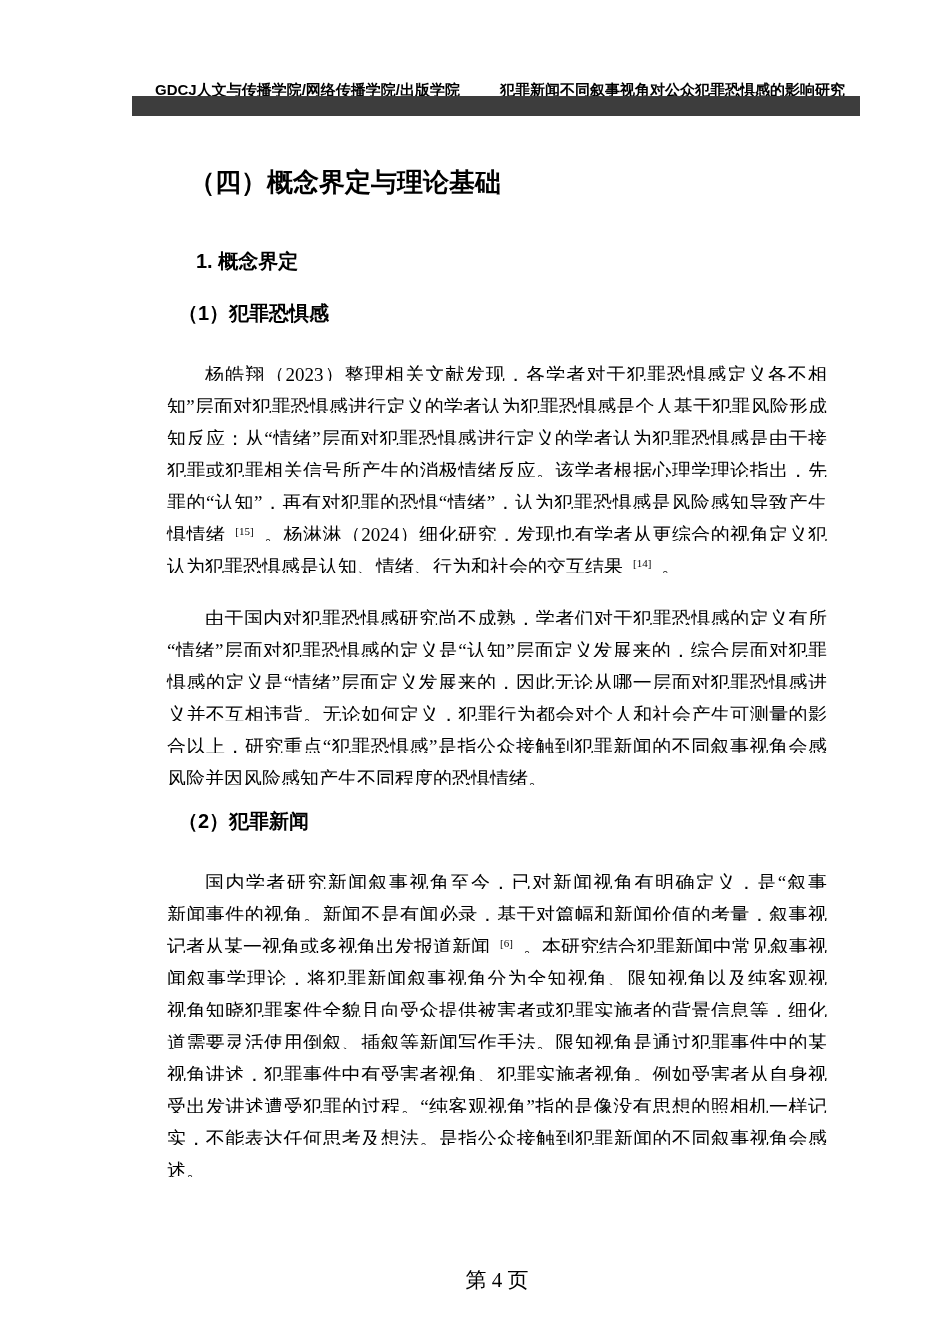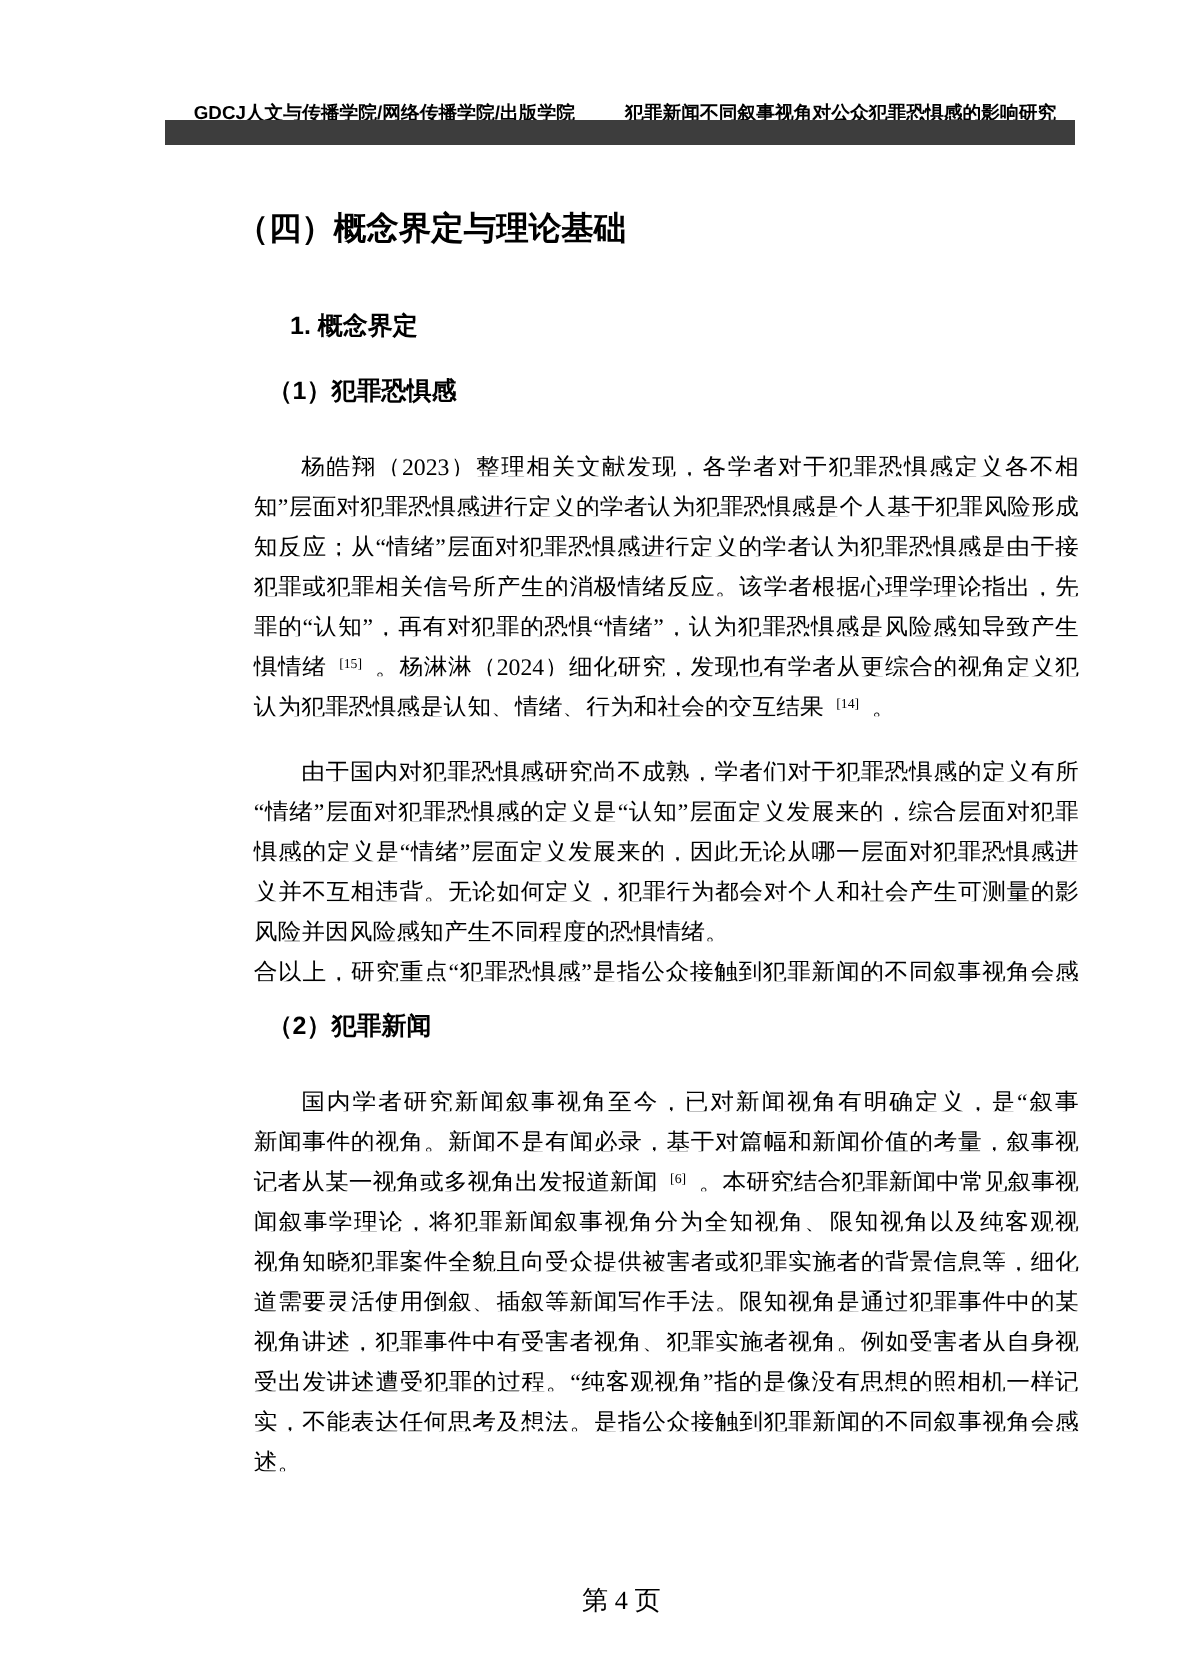--- a/index.html
+++ b/index.html
@@ -32,21 +32,21 @@
     position: absolute; left: 127px; top: 147px; width: 720px;
     padding-left: 52px;
     font-family: "Liberation Sans", "DejaVu Sans", sans-serif;
     font-weight: bold; font-size: 26px; line-height: 30px;
     white-space: nowrap;
   }
 
   
   .flow {
     position: absolute; left: 127px; top: 215px; width: 720px;
-    font-size: 19px; line-height: 32px; margin-left: 36px;
+    font-size: 19px; line-height: 32px;
   }
   .heading-num, .heading-sub {
     font-family: "Liberation Sans", "DejaVu Sans", sans-serif;
     font-weight: bold; font-size: 20px; line-height: 32px;
     text-align: left; white-space: nowrap;
   }
   .heading-num { padding-left: 49px; }
   .heading-sub { padding-left: 31px; }
 
   .para .line {
@@ -90,22 +90,22 @@
         <div class="line">犯罪或犯罪相关信号所产生的消极情绪反应。该学者根据心理学理论指出，先有对犯</div>
         <div class="line">罪的“认知”，再有对犯罪的恐惧“情绪”，认为犯罪恐惧感是风险感知导致产生恐</div>
         <div class="line">惧情绪<sup class="cite">[15]</sup>。杨淋淋（2024）细化研究，发现也有学者从更综合的视角定义犯罪恐惧感，</div>
         <div class="line last">认为犯罪恐惧感是认知、情绪、行为和社会的交互结果<sup class="cite">[14]</sup>。</div>
       </div>
     <div class="para">
         <div class="line first">由于国内对犯罪恐惧感研究尚不成熟，学者们对于犯罪恐惧感的定义有所差异。</div>
         <div class="line">“情绪”层面对犯罪恐惧感的定义是“认知”层面定义发展来的，综合层面对犯罪恐</div>
         <div class="line">惧感的定义是“情绪”层面定义发展来的，因此无论从哪一层面对犯罪恐惧感进行定</div>
         <div class="line">义并不互相违背。无论如何定义，犯罪行为都会对个人和社会产生可测量的影响。综</div>
+        <div class="line">合以上，研究重点“犯罪恐惧感”是指公众接触到犯罪新闻的不同叙事视角会感知到</div>
         <div class="line last">风险并因风险感知产生不同程度的恐惧情绪。</div>
-        <div class="line">合以上，研究重点“犯罪恐惧感”是指公众接触到犯罪新闻的不同叙事视角会感知到</div>
       </div>
 
     <div class="heading-sub">（2）犯罪新闻</div>
 
     <div class="para">
         <div class="line first">国内学者研究新闻叙事视角至今，已对新闻视角有明确定义，是“叙事者”观察</div>
         <div class="line">新闻事件的视角。新闻不是有闻必录，基于对篇幅和新闻价值的考量，叙事视角帮助</div>
         <div class="line">记者从某一视角或多视角出发报道新闻<sup class="cite">[6]</sup>。本研究结合犯罪新闻中常见叙事视角以及新</div>
         <div class="line">闻叙事学理论，将犯罪新闻叙事视角分为全知视角、限知视角以及纯客观视角。全知</div>
         <div class="line">视角知晓犯罪案件全貌且向受众提供被害者或犯罪实施者的背景信息等，细化研究</div>

